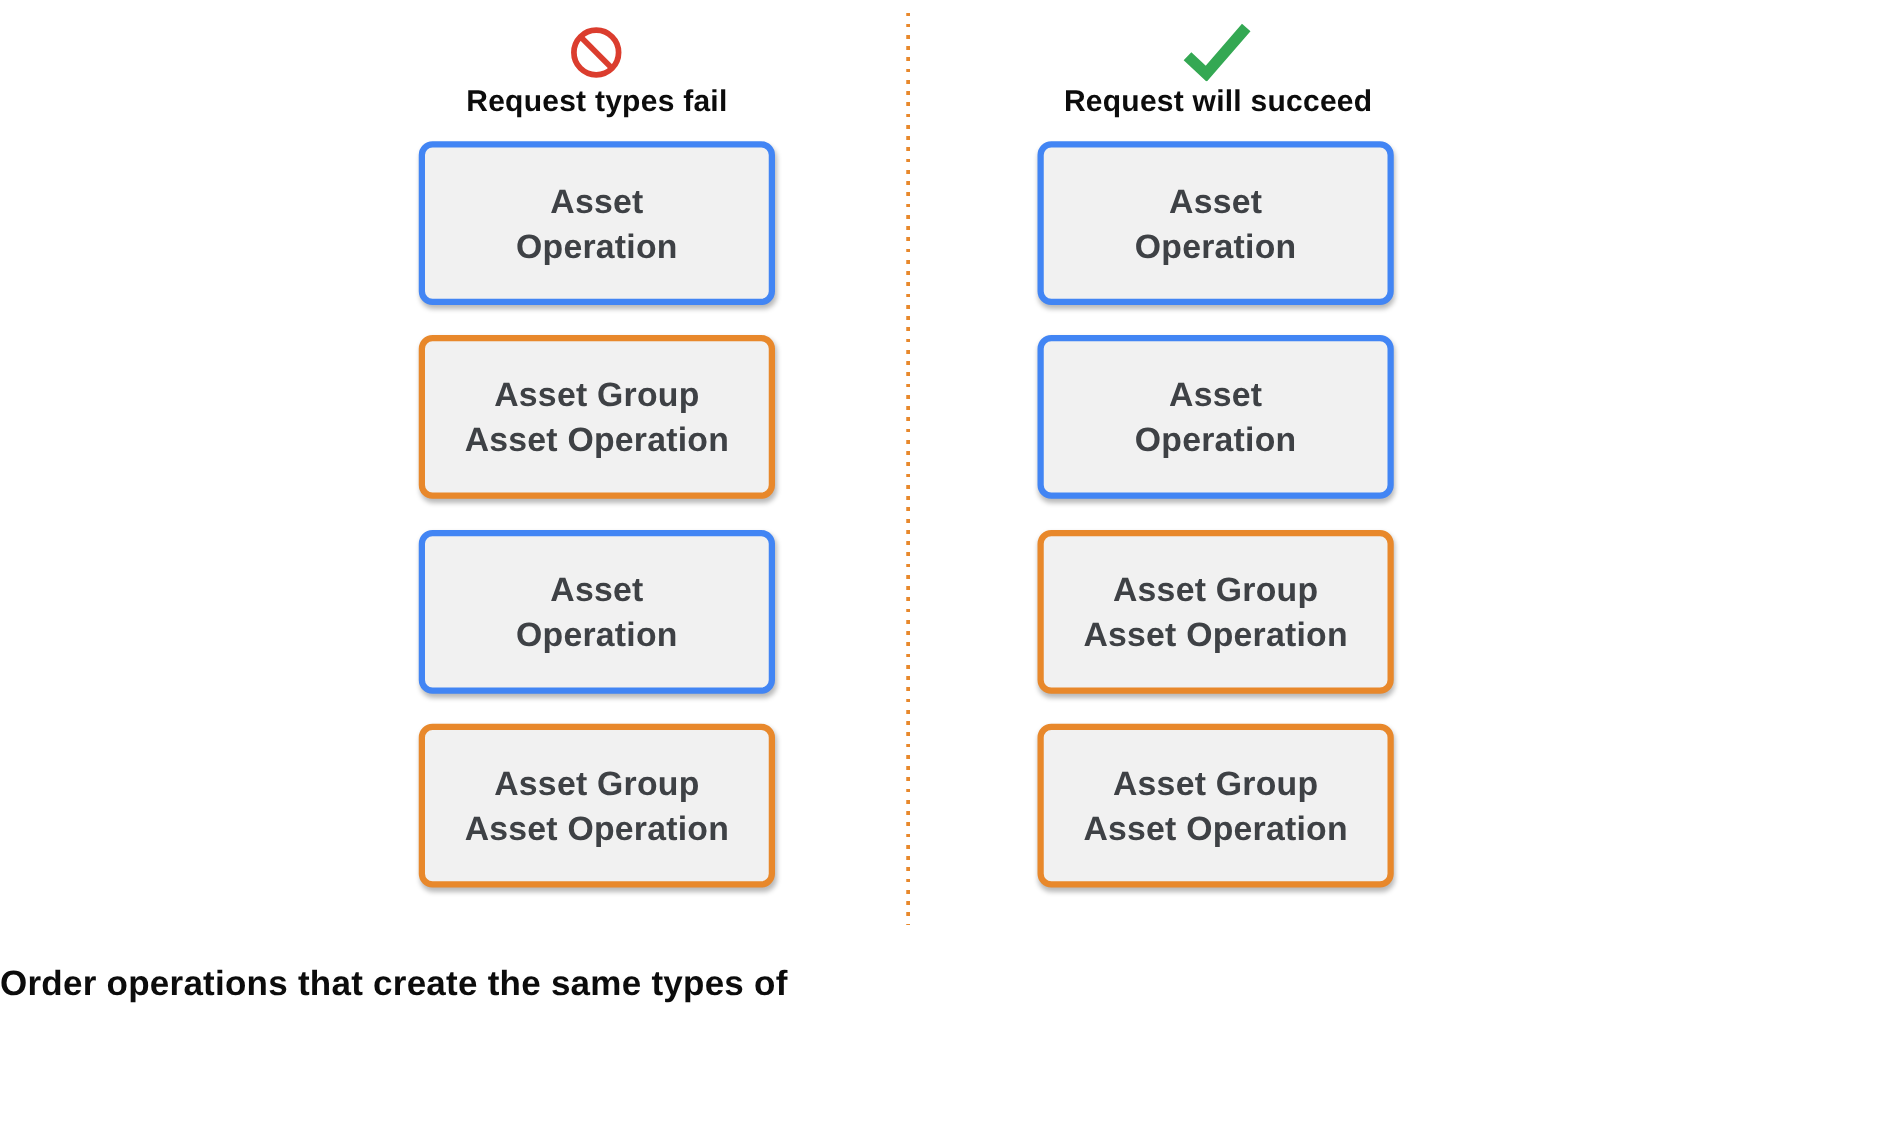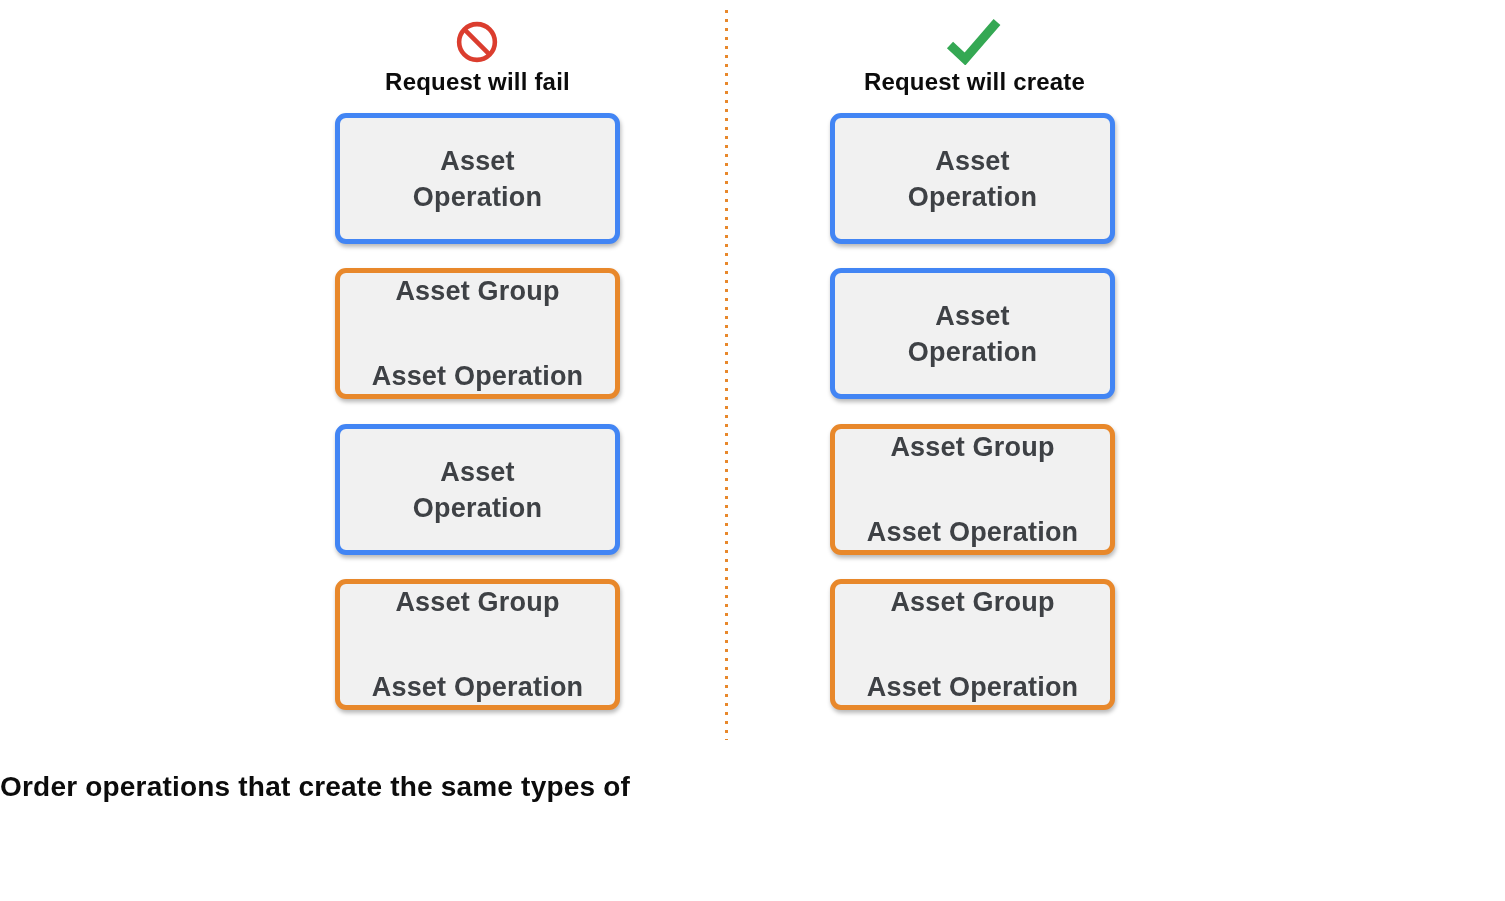--- a/index.html
+++ b/index.html
@@ -39,21 +39,21 @@
     border: 5px solid #999;
     border-radius: 11px;
     box-shadow: 1px 3px 4px rgba(0,0,0,0.28);
     display: flex;
     flex-direction: column;
     align-items: center;
     justify-content: center;
     text-align: center;
   }
   .box[data-border="blue"]   { border-color: #4285f4; }
-  .box[data-border="orange"] { border-color: #e8882b; justify-content: space-between; }
+  .box[data-border="orange"] { border-color: #e8882b; }
   .box .line {
     font-size: 27px;
     font-weight: 700;
     line-height: 36px;
     color: #3e4145;
     letter-spacing: 0.2px;
   }
 
   .col-fail    .box { left: 335px; }
   .col-succeed .box { left: 830px; }
@@ -92,21 +92,21 @@
 </head>
 <body>
 
 <div class="canvas">
 
   <div class="col-fail">
     <svg id="fail-icon" class="header-icon" viewBox="0 0 48 48" aria-hidden="true">
       <circle cx="24" cy="24" r="19.5" fill="none" stroke="#db3d2e" stroke-width="5"></circle>
       <line x1="10.5" y1="10.5" x2="37.5" y2="37.5" stroke="#db3d2e" stroke-width="5"></line>
     </svg>
-    <div id="fail-label" class="header-label">Request will fail</div>
+    <div id="fail-label" class="header-label">Request types fail</div>
 
     <div class="box row-0" data-border="blue">
       <span class="line">Asset</span>
       <span class="line">Operation</span>
     </div>
     <div class="box row-1" data-border="orange">
       <span class="line">Asset Group</span>
       <span class="line">Asset Operation</span>
     </div>
     <div class="box row-2" data-border="blue">
@@ -118,21 +118,21 @@
       <span class="line">Asset Operation</span>
     </div>
   </div>
 
   <div class="divider"></div>
 
   <div class="col-succeed">
     <svg id="succeed-icon" class="header-icon" viewBox="0 0 57 48" aria-hidden="true">
       <path d="M5 28 L20 42 L52 5" fill="none" stroke="#34a853" stroke-width="9" stroke-linecap="butt" stroke-linejoin="miter"></path>
     </svg>
-    <div id="succeed-label" class="header-label">Request will create</div>
+    <div id="succeed-label" class="header-label">Request will succeed</div>
 
     <div class="box row-0" data-border="blue">
       <span class="line">Asset</span>
       <span class="line">Operation</span>
     </div>
     <div class="box row-1" data-border="blue">
       <span class="line">Asset</span>
       <span class="line">Operation</span>
     </div>
     <div class="box row-2" data-border="orange">

